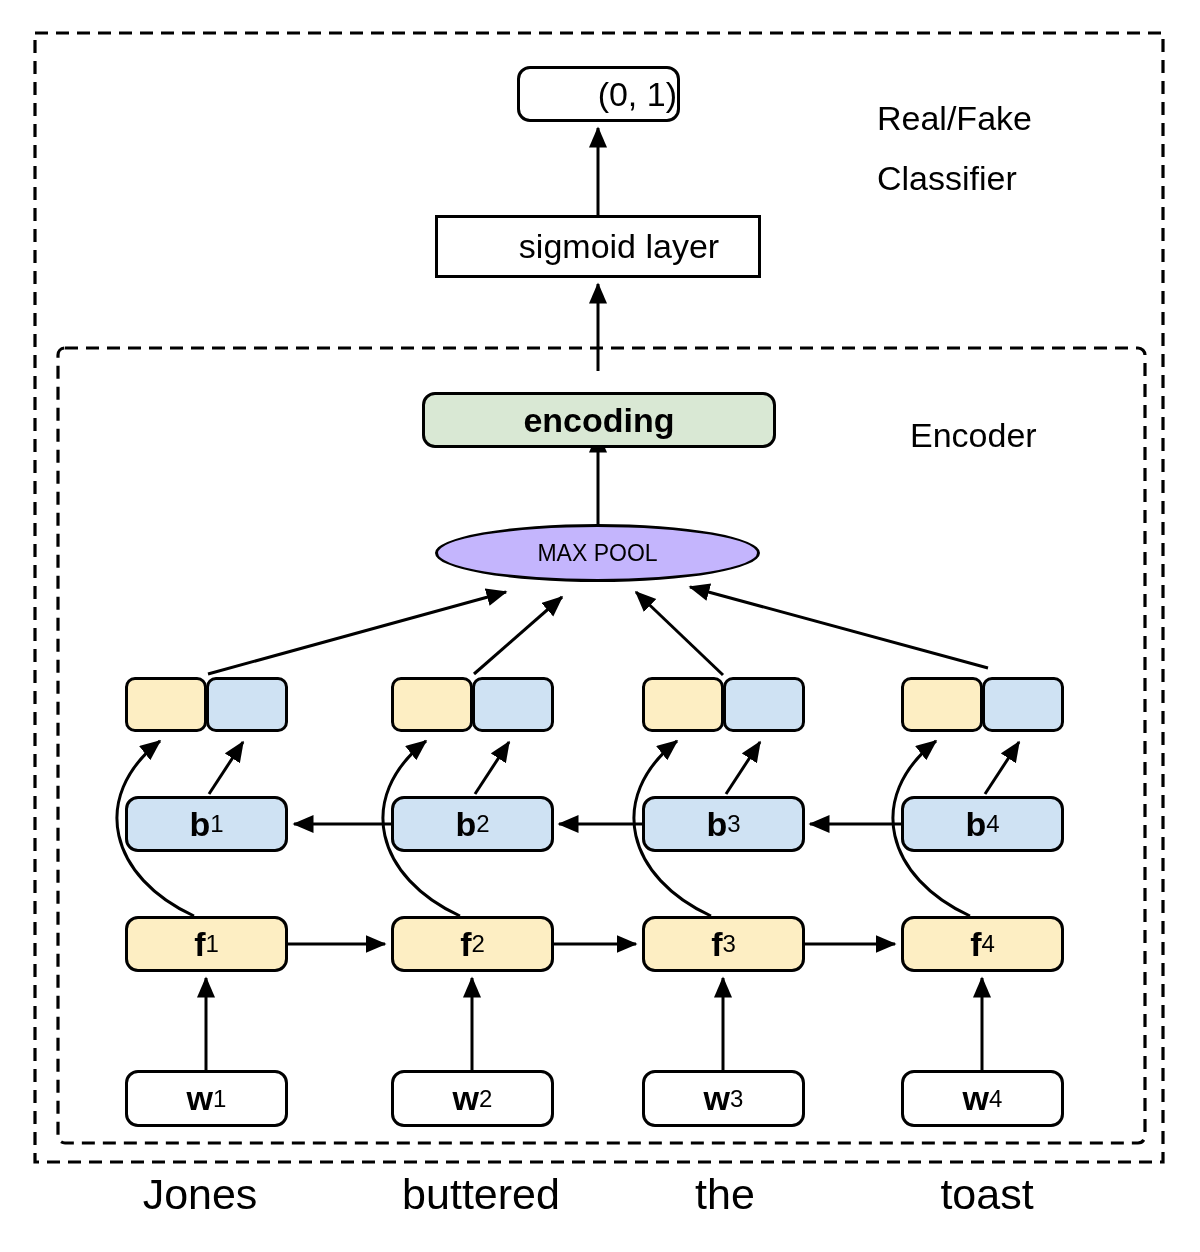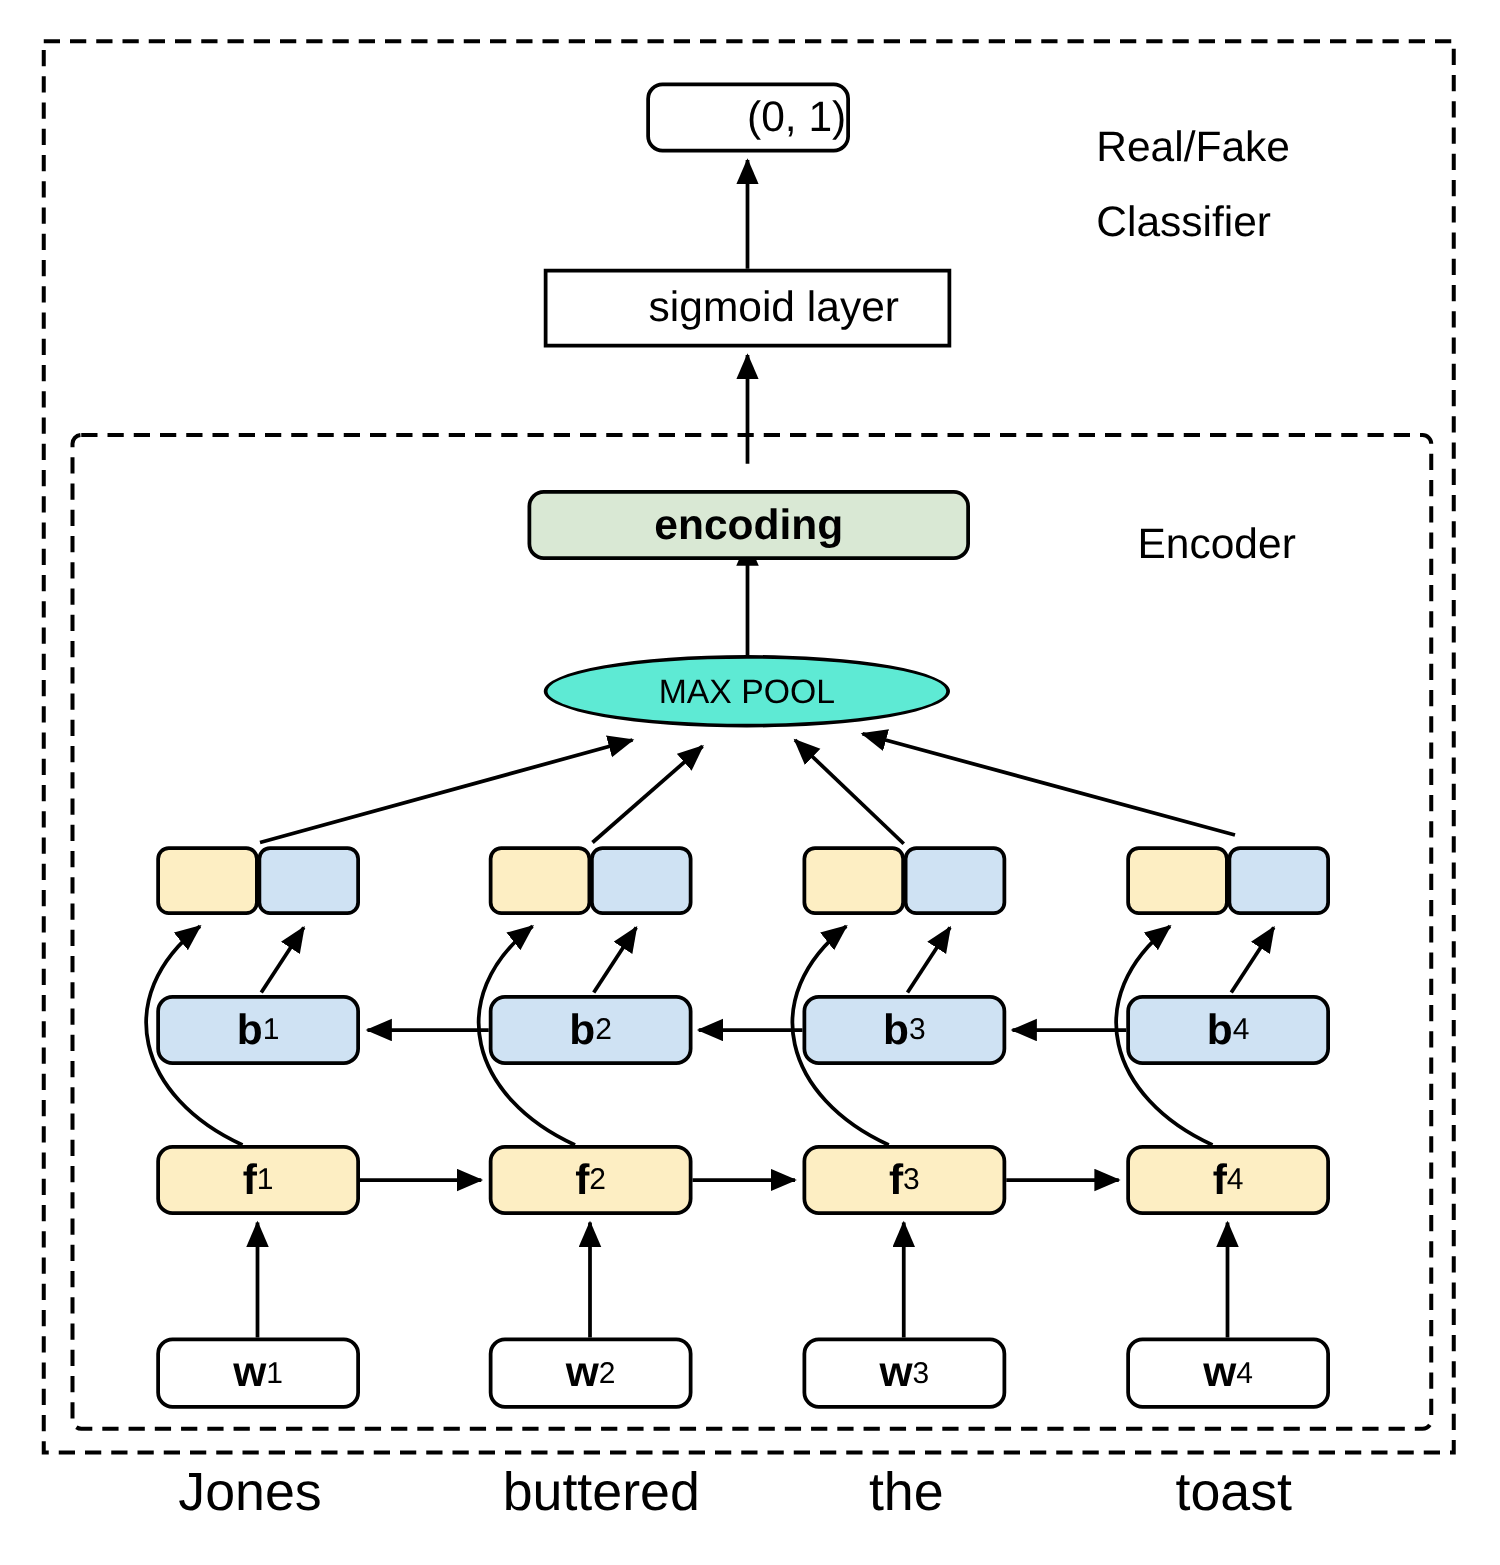--- a/index.html
+++ b/index.html
@@ -24,21 +24,21 @@
   .small{width:82px;height:55px;border-radius:10px;}
   .unit{width:163px;height:56px;font-weight:bold;}
   .unit sub, .small sub{font-weight:normal;font-size:24px;vertical-align:-14px;line-height:0;}
   .fwd{background:var(--forward-fill,#fdeec3);}
   .bwd{background:var(--backward-fill,#cfe2f3);}
   .enc{background:var(--encoding-fill,#d9e8d4);font-weight:bold;}
   .ellipse{
     position:absolute;box-sizing:border-box;z-index:2;
     border:3px solid var(--stroke,#000);border-radius:50%;
     display:flex;align-items:center;justify-content:center;
-    font-size:27px;background:#5eead4;
+    font-size:23px;background:#c4b5fd;
   }
   .biglabel{
     position:absolute;z-index:2;font-size:34px;line-height:60px;
     white-space:nowrap;
   }
   .word{
     position:absolute;z-index:2;font-size:43px;
     transform:translateX(-50%);white-space:nowrap;
   }
 </style>

